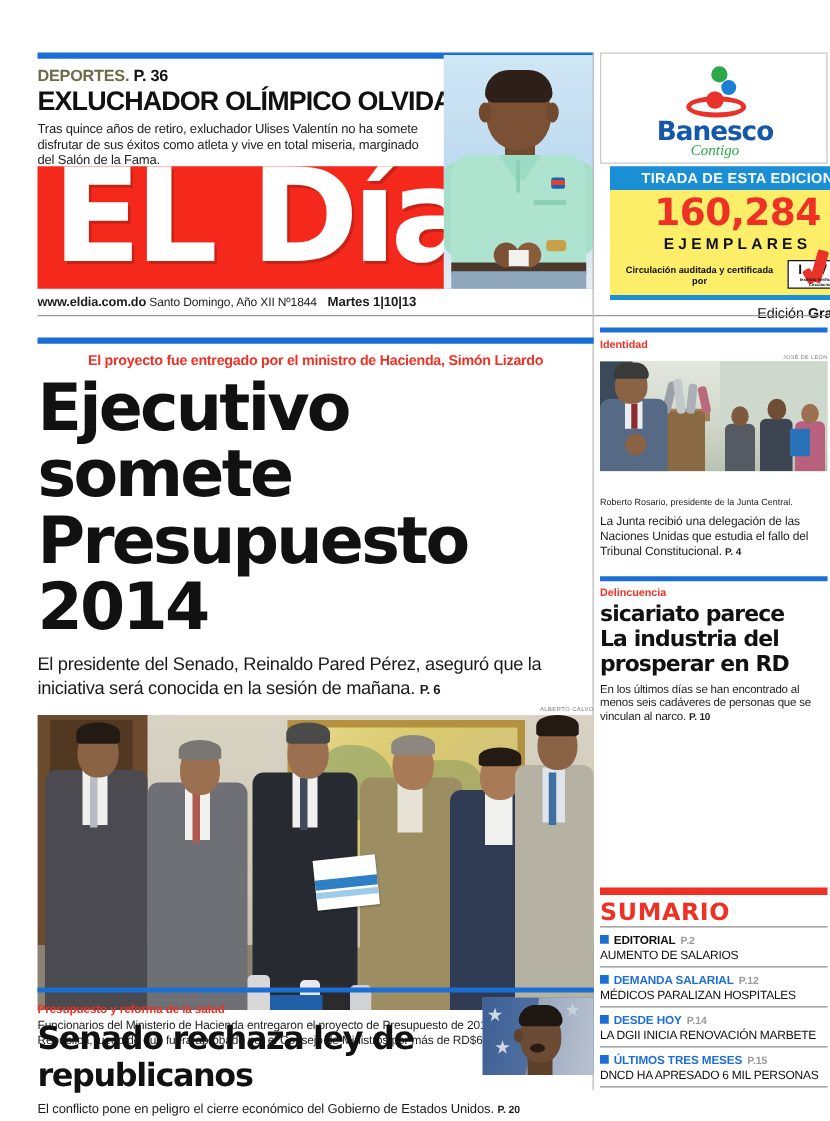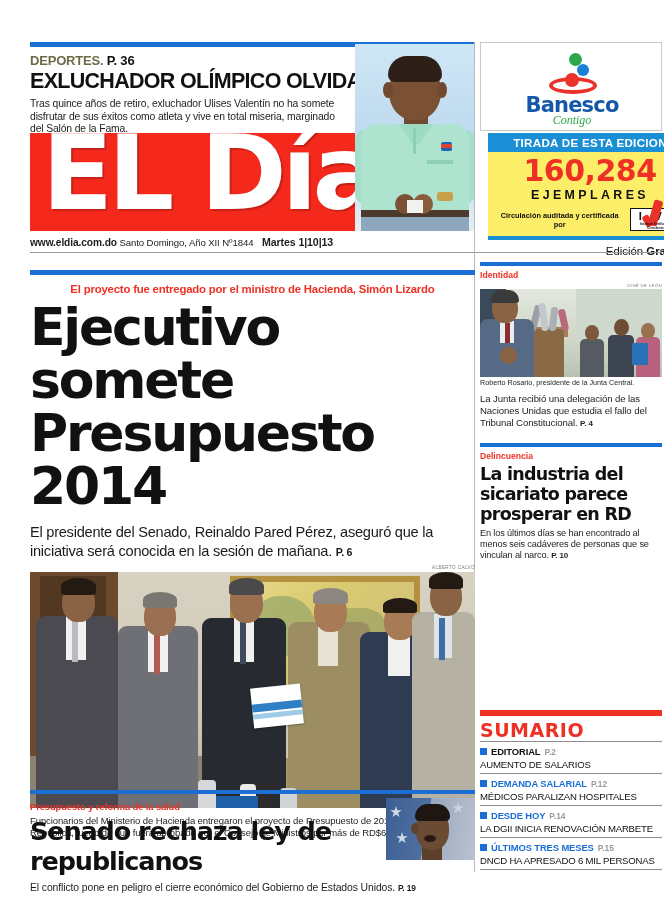--- a/index.html
+++ b/index.html
@@ -237,21 +237,21 @@
   .pj-speaker-b { position:absolute; left:0px; top:30px; width:54px; height:58px; background:#566a86; border-radius:8px 8px 0 0; }
   .pj-speaker-sh { position:absolute; left:20px; top:32px; width:14px; height:22px; background:#e9edf1; }
   .pj-speaker-tie { position:absolute; left:25px; top:34px; width:5px; height:20px; background:#8c2d30; }
   .pj-hand { position:absolute; left:20px; top:58px; width:17px; height:17px; border-radius:50%; background:#8a6244; }
   .pj-mic { position:absolute; width:7px; background:#9aa0a6; border-radius:3px; }
   .pj-p { position:absolute; bottom:0; }
   .pj-ph { position:absolute; border-radius:50%; }
   .pj-pb { position:absolute; bottom:0; border-radius:5px 5px 0 0; }
   .pj-bag { position:absolute; left:152px; top:54px; width:16px; height:22px; background:#2a72b8; }
 
-  .r-caption { font-size:7.2px; line-height:9px; margin-top:1px; color:#1d1d1d; }
+  .r-caption { font-size:7.2px; line-height:9px; margin-top:20px; color:#1d1d1d; }
   .r-body { font-size:9.6px; line-height:12.2px; margin-top:6px; color:#1d1d1d; letter-spacing:-0.1px; }
   .r-body b { font-size:8px; }
   .r-head2 {
     font-size:17.5px; font-weight:bold; color:#111; letter-spacing:-0.7px;
     line-height:20px; margin-top:3px; font-family:"DejaVu Sans", sans-serif;
   }
   .r-body2 { font-size:9.2px; line-height:11.4px; margin-top:4px; color:#1d1d1d; letter-spacing:-0.15px; }
   .r-body2 b { font-size:8px; }
 
   
@@ -441,21 +441,21 @@
 
     <div class="caption-main">Funcionarios del Ministerio de Hacienda entregaron el proyecto de Presupuesto de 2014 al Senado de la República, luego de que fuera aprobado por el Consejo de Ministros por más de RD$605 mil millones.</div>
   </div>
 
   <div class="bottomleft">
     <div class="rule-blue-thin"></div>
     <div class="bl-kicker">Presupuesto y reforma de la salud</div>
     <div class="bl-head">Senado rechaza ley de republicanos</div>
     <div class="bl-deck">
       <span>El conflicto pone en peligro el cierre económico del Gobierno de Estados Unidos.</span>
-      <b>P. 19</b>
+      <b>P. 20</b>
     </div>
   </div>
 
   <div class="obama">
     <div class="ob-flag"></div>
     <div class="ob-star" style="left:4px; top:8px;"></div>
     <div class="ob-star" style="left:10px; top:34px;"></div>
     <div class="ob-star" style="left:66px; top:4px; opacity:.5;"></div>
     <div class="ob-neck"></div>
     <div class="ob-head"></div>
@@ -509,22 +509,22 @@
       <div class="r-body">
         <span>La Junta recibió una delegación de las Naciones Unidas que estudia el fallo del Tribunal Constitucional.</span>
         <b>P. 4</b>
       </div>
     </div>
 
     <div style="margin-top:12px;">
       <div class="rule-blue-thin"></div>
       <div class="r-kicker">Delincuencia</div>
       <div class="r-head2">
+        <div>sicariato parece</div>
         <div>La industria del</div>
-        <div>sicariato parece</div>
         <div>prosperar en RD</div>
       </div>
       <div class="r-body2">
         <span>En los últimos días se han encontrado al menos seis cadáveres de personas que se vinculan al narco.</span>
         <b>P. 10</b>
       </div>
     </div>
   </div>
 
   <div class="sumario">

